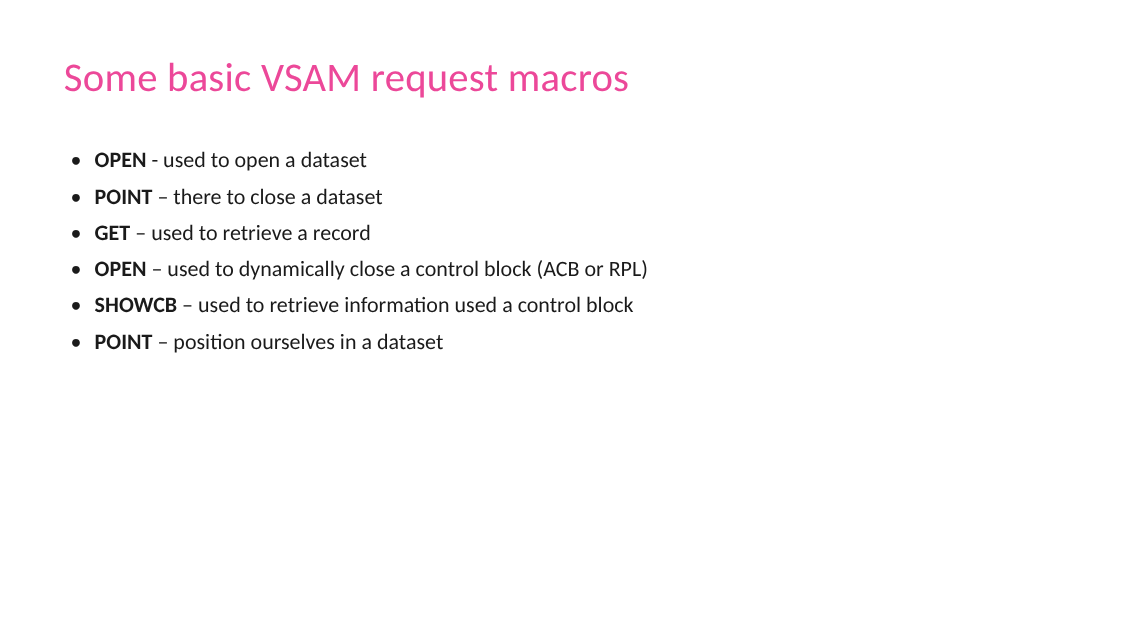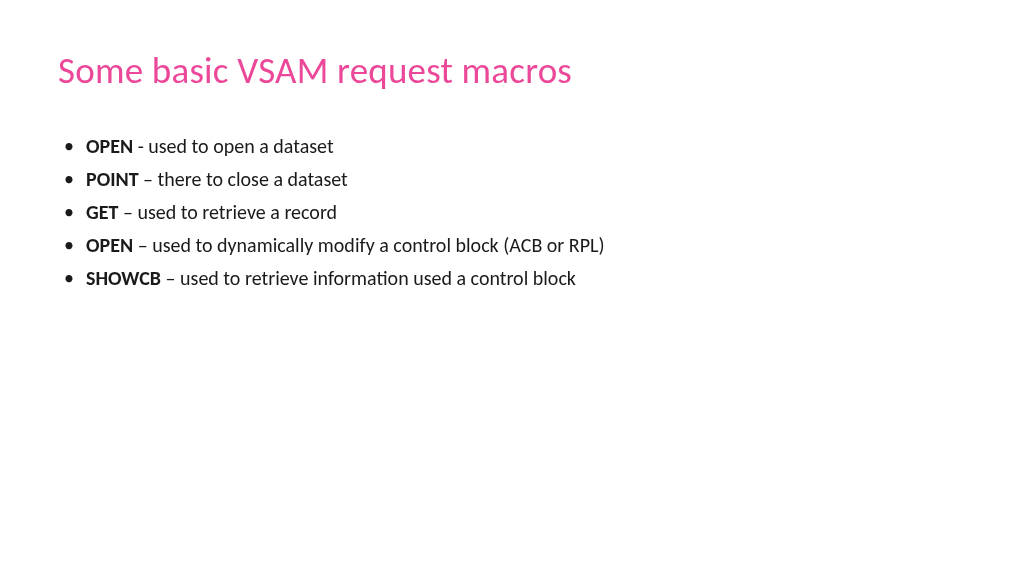--- a/index.html
+++ b/index.html
@@ -55,18 +55,21 @@
   <li class="bullet-item">
     <span class="macro-name">OPEN</span><span> - </span><span>used to open a dataset</span>
   </li>
   <li class="bullet-item">
     <span class="macro-name">POINT</span><span> – </span><span>there to close a dataset</span>
   </li>
   <li class="bullet-item">
     <span class="macro-name">GET</span><span> – </span><span>used to retrieve a record</span>
   </li>
   <li class="bullet-item">
-    <span class="macro-name">OPEN</span><span> – </span><span>used to dynamically modify a control block (ACB or RPL)</span>
+    <span class="macro-name">OPEN</span><span> – </span><span>used to dynamically close a control block (ACB or RPL)</span>
   </li>
   <li class="bullet-item">
     <span class="macro-name">SHOWCB</span><span> – </span><span>used to retrieve information used a control block</span>
   </li>
+  <li class="bullet-item">
+    <span class="macro-name">POINT</span><span> – </span><span>position ourselves in a dataset</span>
+  </li>
 </ul>
 
 </body></html>

